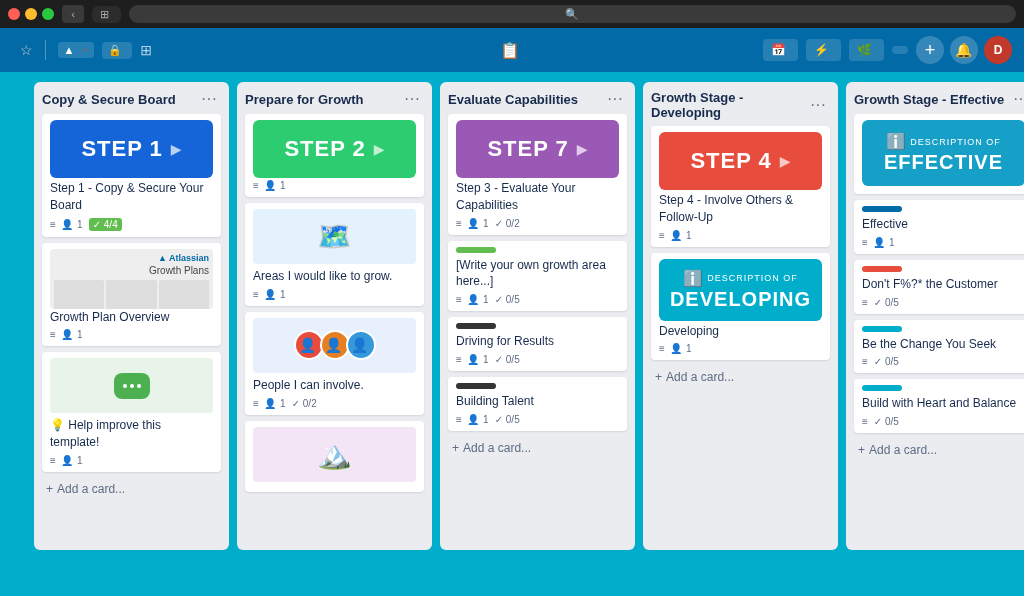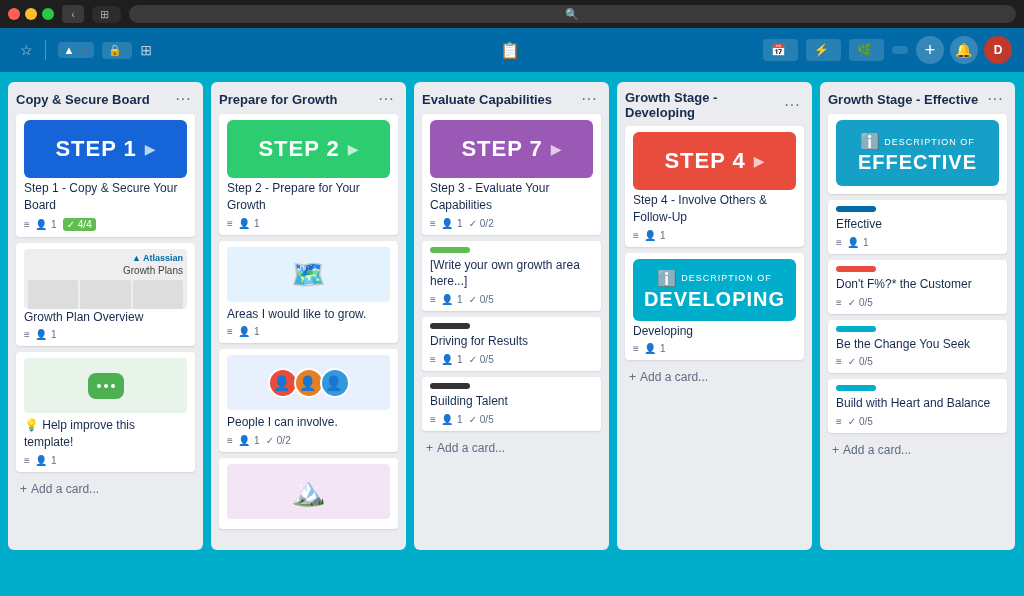--- a/index.html
+++ b/index.html
@@ -38,21 +38,21 @@
     .header-btn { display: flex; align-items: center; gap: 4px; color: white; font-size: 12px; background: rgba(255,255,255,0.15); border-radius: 4px; padding: 4px 8px; cursor: pointer; border: none; }
     .trello-logo { color: white; font-size: 20px; font-weight: bold; display: flex; align-items: center; gap: 4px; position: absolute; left: 50%; transform: translateX(-50%); }
     .top-right-icons { display: flex; align-items: center; gap: 6px; }
     .icon-circle { width: 28px; height: 28px; border-radius: 50%; display: flex; align-items: center; justify-content: center; cursor: pointer; }
     .icon-circle.add { background: rgba(255,255,255,0.2); color: white; font-size: 18px; }
     .icon-circle.bell { background: rgba(255,255,255,0.2); color: white; font-size: 14px; }
     .avatar { width: 28px; height: 28px; border-radius: 50%; background: #c0392b; display: flex; align-items: center; justify-content: center; color: white; font-size: 12px; font-weight: bold; }
 
     
     .board-area {
-      display: flex; padding: 10px 8px; gap: 8px; overflow-x: auto; height: calc(596px - 28px - 44px - 36px);
+      display: flex; padding: 10px 8px; gap: 8px; overflow-x: auto; height: calc(596px - 28px - 44px - 36px); margin-left: 26px;
     }
 
     
     .column {
       background: #ebecf0; border-radius: 6px; width: 195px; min-width: 195px; max-height: 100%; display: flex; flex-direction: column; padding: 8px; gap: 6px; overflow-y: auto;
     }
     .column-header { display: flex; align-items: center; justify-content: space-between; }
     .column-title { font-size: 13px; font-weight: 600; color: #172b4d; flex: 1; }
     .col-menu { color: #5e6c84; font-size: 16px; cursor: pointer; padding: 0 4px; }
 
@@ -227,21 +227,20 @@
     <div class="column">
       <div class="column-header">
         <span class="column-title">Prepare for Growth</span>
         <span class="col-menu">···</span>
       </div>
       <div class="card">
         <div class="card-step" style="background:#2ecc71;">
           <span class="step-text">STEP 2</span>
           <span style="margin-left:8px;color:rgba(255,255,255,0.7);font-size:14px;">▶</span>
         </div>
-        <div class="card-title">Step 2 - Prepare for Your Growth</div>
         <div class="card-meta">
           <span class="meta-item">≡</span>
           <span class="meta-item">👤 1</span>
 
         </div>
       </div>
       <div class="card">
         <div class="map-img">
           <span style="font-size:28px;">🗺️</span>
         </div>

